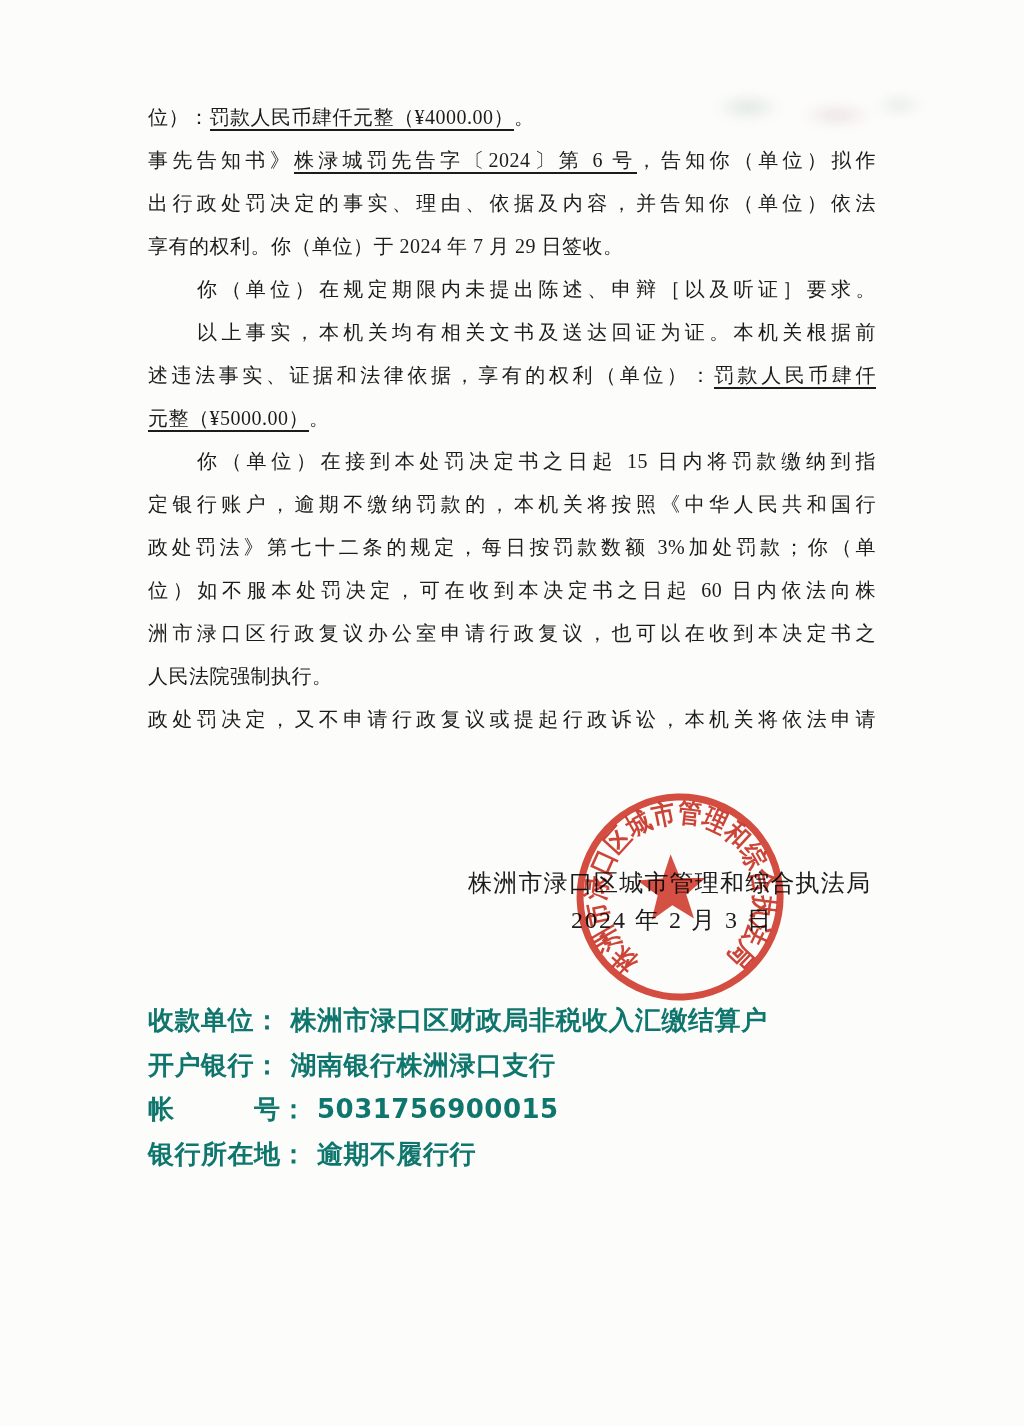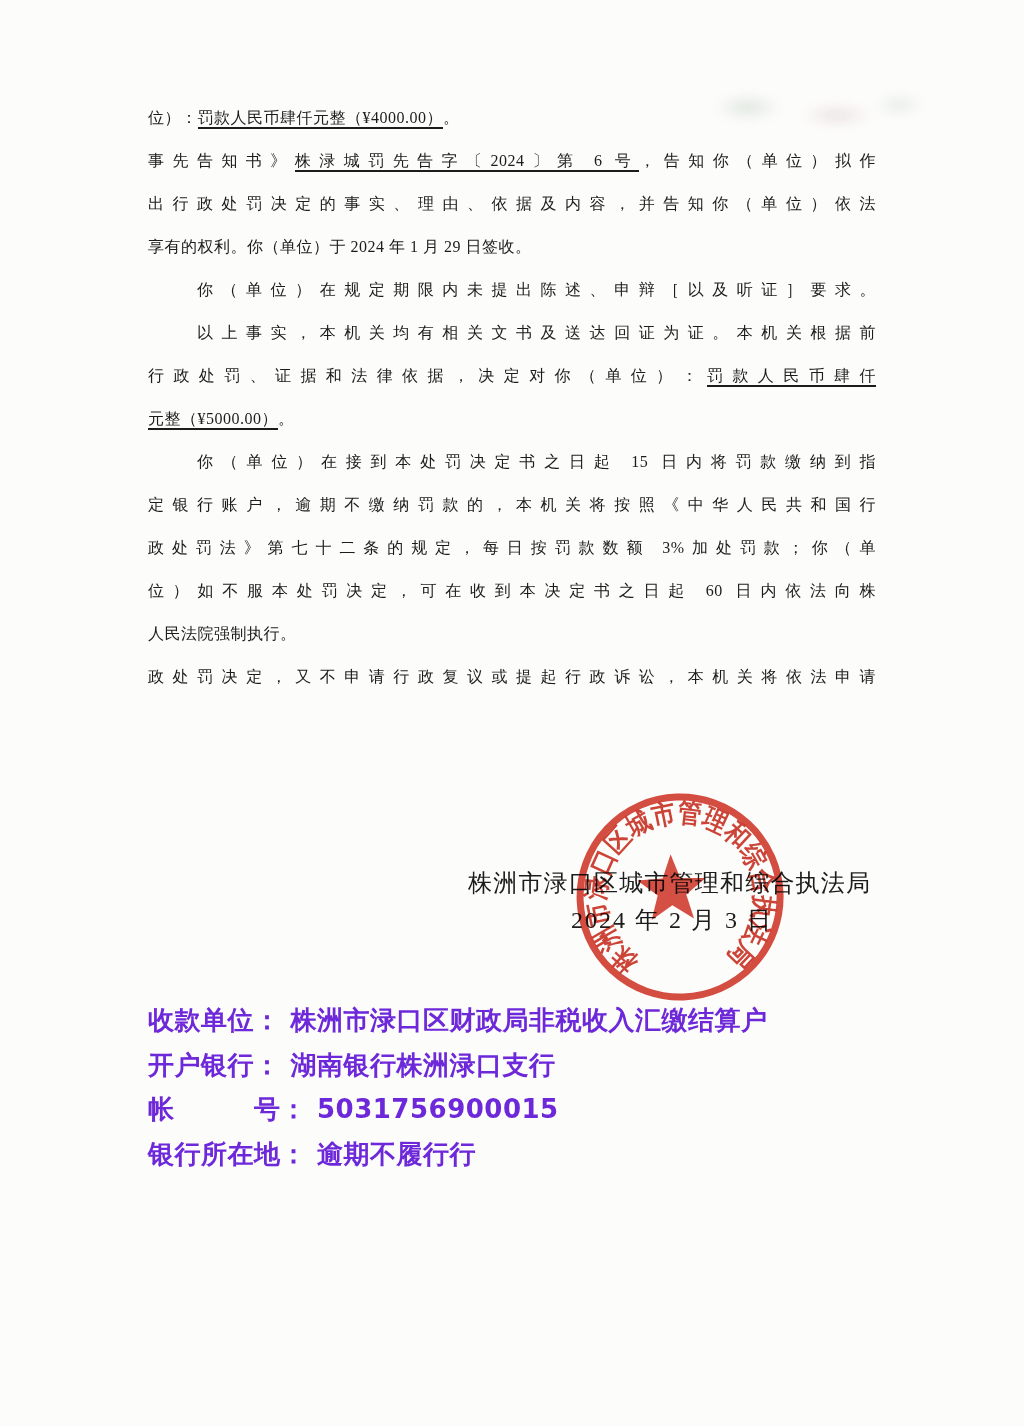--- a/index.html
+++ b/index.html
@@ -16,39 +16,39 @@
   .artifact{
     position:absolute;left:688px;top:84px;width:240px;height:52px;
     filter:blur(6px);
     background:
       radial-gradient(ellipse 46px 16px at 25% 45%, rgba(186,202,188,.55), transparent 70%),
       radial-gradient(ellipse 52px 15px at 62% 60%, rgba(214,192,196,.5), transparent 70%),
       radial-gradient(ellipse 34px 13px at 88% 40%, rgba(192,206,192,.45), transparent 70%);
   }
   .body-text{
     position:absolute;left:148px;top:96px;width:728px;
-    font-size:16px;line-height:43px;letter-spacing:.5px;
+    font-size:20px;line-height:43px;letter-spacing:.5px;
   }
   .line{height:43px;text-align:justify;text-align-last:justify;}
   .line.last{text-align-last:left;}
   .line.indent{text-indent:49px;}
   .u{border-bottom:2px solid #1c1c1c;padding-bottom:1px;}
   .sig-agency{
     position:absolute;left:468px;top:867px;
     font-size:24px;letter-spacing:1.2px;white-space:nowrap;
   }
   .sig-date{
     position:absolute;left:571px;top:904px;
     font-size:24px;letter-spacing:2px;white-space:nowrap;
   }
   .payment{
     position:absolute;left:148px;top:998px;
     font-family:"DejaVu Sans","Liberation Sans",sans-serif;
     font-size:26px;line-height:44.5px;font-weight:600;
-    letter-spacing:.5px;color:#6d28d9;
+    letter-spacing:.5px;color:#0f766e;
   }
   .pay-line{height:44.5px;white-space:nowrap;}
   .pay-value{margin-left:10px;}
   .seal{
     position:absolute;left:558px;top:773px;width:244px;height:244px;
     mix-blend-mode:multiply;opacity:.92;transform:rotate(-2deg);
   }
   .seal text{
     font-family:"Liberation Serif","DejaVu Serif",serif;
     font-weight:700;
@@ -58,29 +58,30 @@
 <body>
 
 <div class="page">
 
   <div class="artifact"></div>
 
   <div class="body-text">
       <div class="line last"><span>位）：</span><span class="u">罚款人民币肆仟元整（¥4000.00）</span><span>。</span></div>
       <div class="line"><span>事先告知书》</span><span class="u">株渌城罚先告字〔2024〕第 6 号</span><span>，告知你（单位）拟作</span></div>
       <div class="line"><span>出行政处罚决定的事实、理由、依据及内容，并告知你（单位）依法</span></div>
-      <div class="line last"><span>享有的权利。你（单位）于 2024 年 1 月 29 日签收。</span></div>
+      <div class="line last"><span>享有的权利。你（单位）于 2024 年 7 月 29 日签收。</span></div>
       <div class="line indent"><span>你（单位）在规定期限内未提出陈述、申辩［以及听证］要求。</span></div>
       <div class="line indent"><span>以上事实，本机关均有相关文书及送达回证为证。本机关根据前</span></div>
-      <div class="line"><span>行政处罚、证据和法律依据，决定对你（单位）：</span><span class="u">罚款人民币肆仟</span></div>
+      <div class="line"><span>述违法事实、证据和法律依据，享有的权利（单位）：</span><span class="u">罚款人民币肆仟</span></div>
       <div class="line last"><span class="u">元整（¥5000.00）</span><span>。</span></div>
       <div class="line indent"><span>你（单位）在接到本处罚决定书之日起 15 日内将罚款缴纳到指</span></div>
       <div class="line"><span>定银行账户，逾期不缴纳罚款的，本机关将按照《中华人民共和国行</span></div>
       <div class="line"><span>政处罚法》第七十二条的规定，每日按罚款数额 3%加处罚款；你（单</span></div>
       <div class="line"><span>位）如不服本处罚决定，可在收到本决定书之日起 60 日内依法向株</span></div>
+      <div class="line"><span>洲市渌口区行政复议办公室申请行政复议，也可以在收到本决定书之</span></div>
       <div class="line last"><span>人民法院强制执行。</span></div>
       <div class="line"><span>政处罚决定，又不申请行政复议或提起行政诉讼，本机关将依法申请</span></div>
     </div>
 
   <div class="sig-agency">株洲市渌口区城市管理和综合执法局</div>
   <div class="sig-date">2024 年 2 月 3 日</div>
 
   <svg class="seal" viewBox="0 0 244 244" xmlns="http://www.w3.org/2000/svg">
     <defs>
       <path id="seal-arc" d="M 79 185.4 A 75 75 0 1 1 165 185.4" fill="none"></path>

